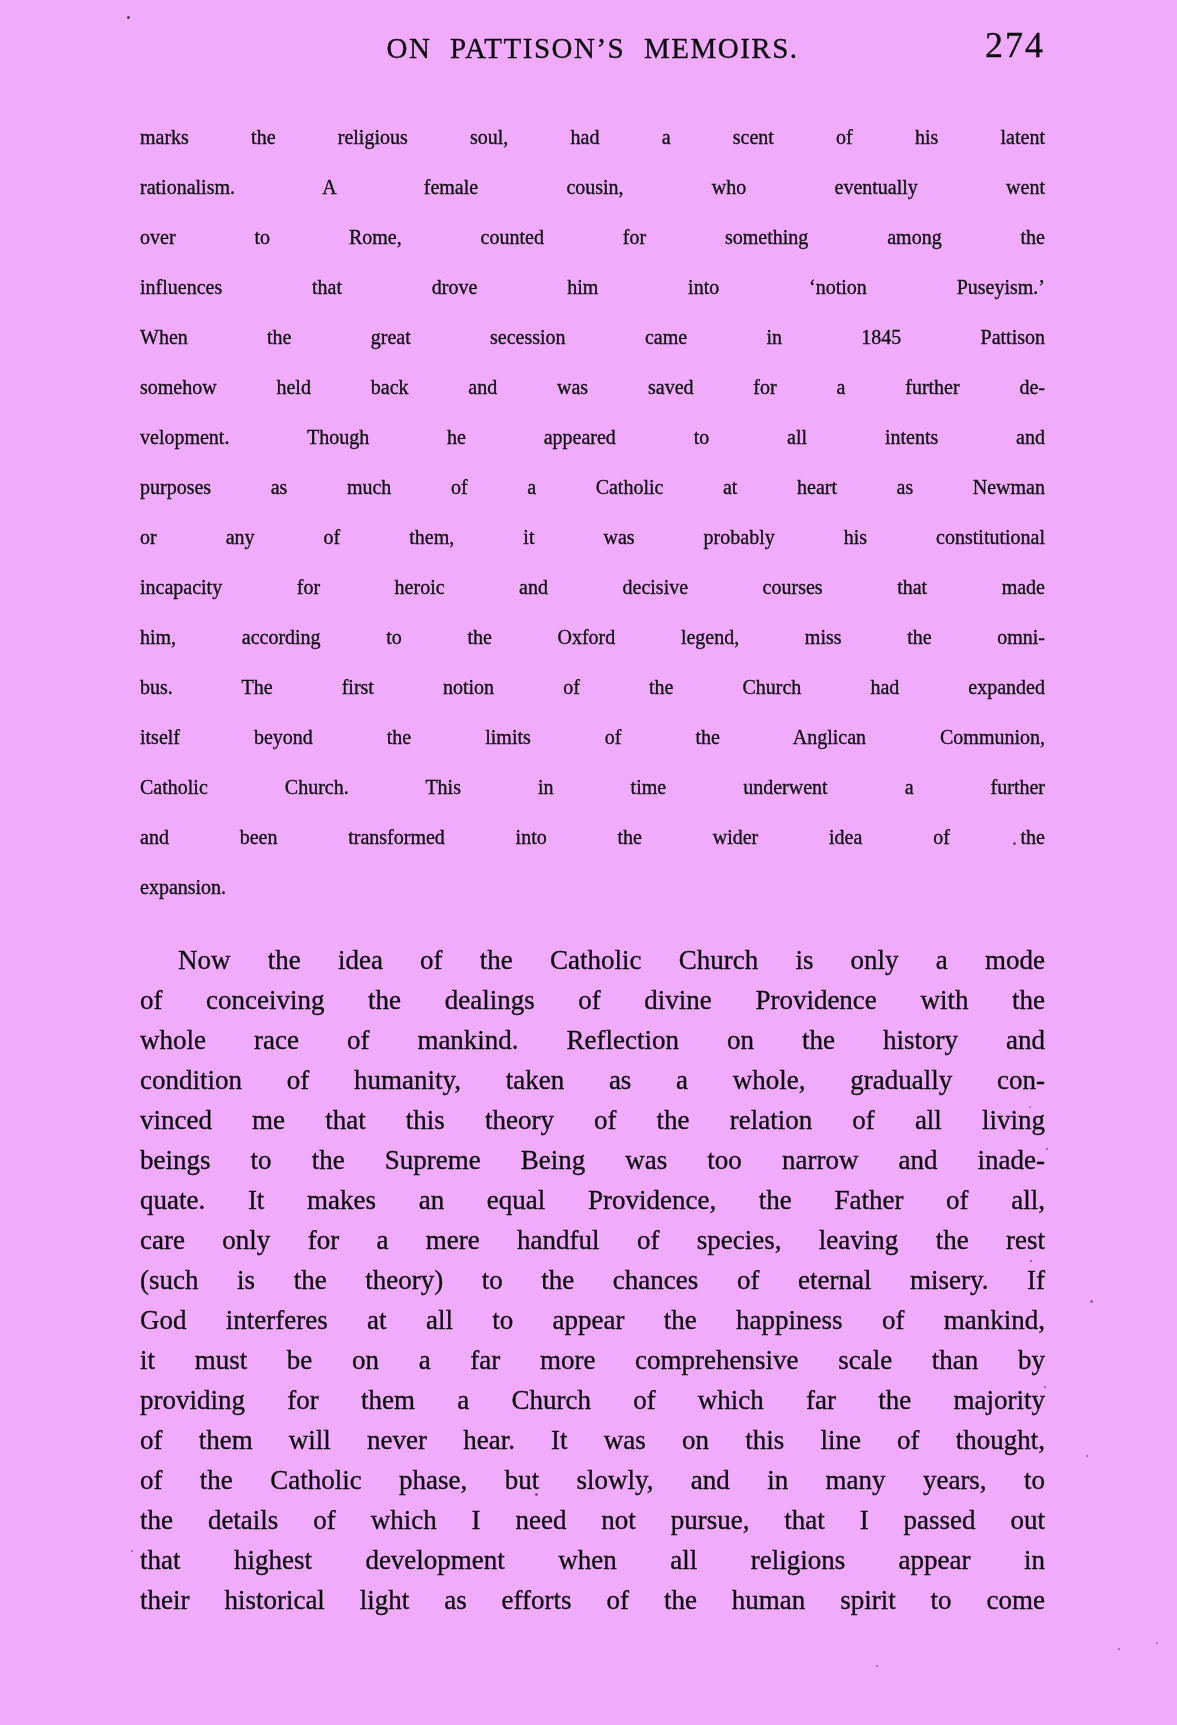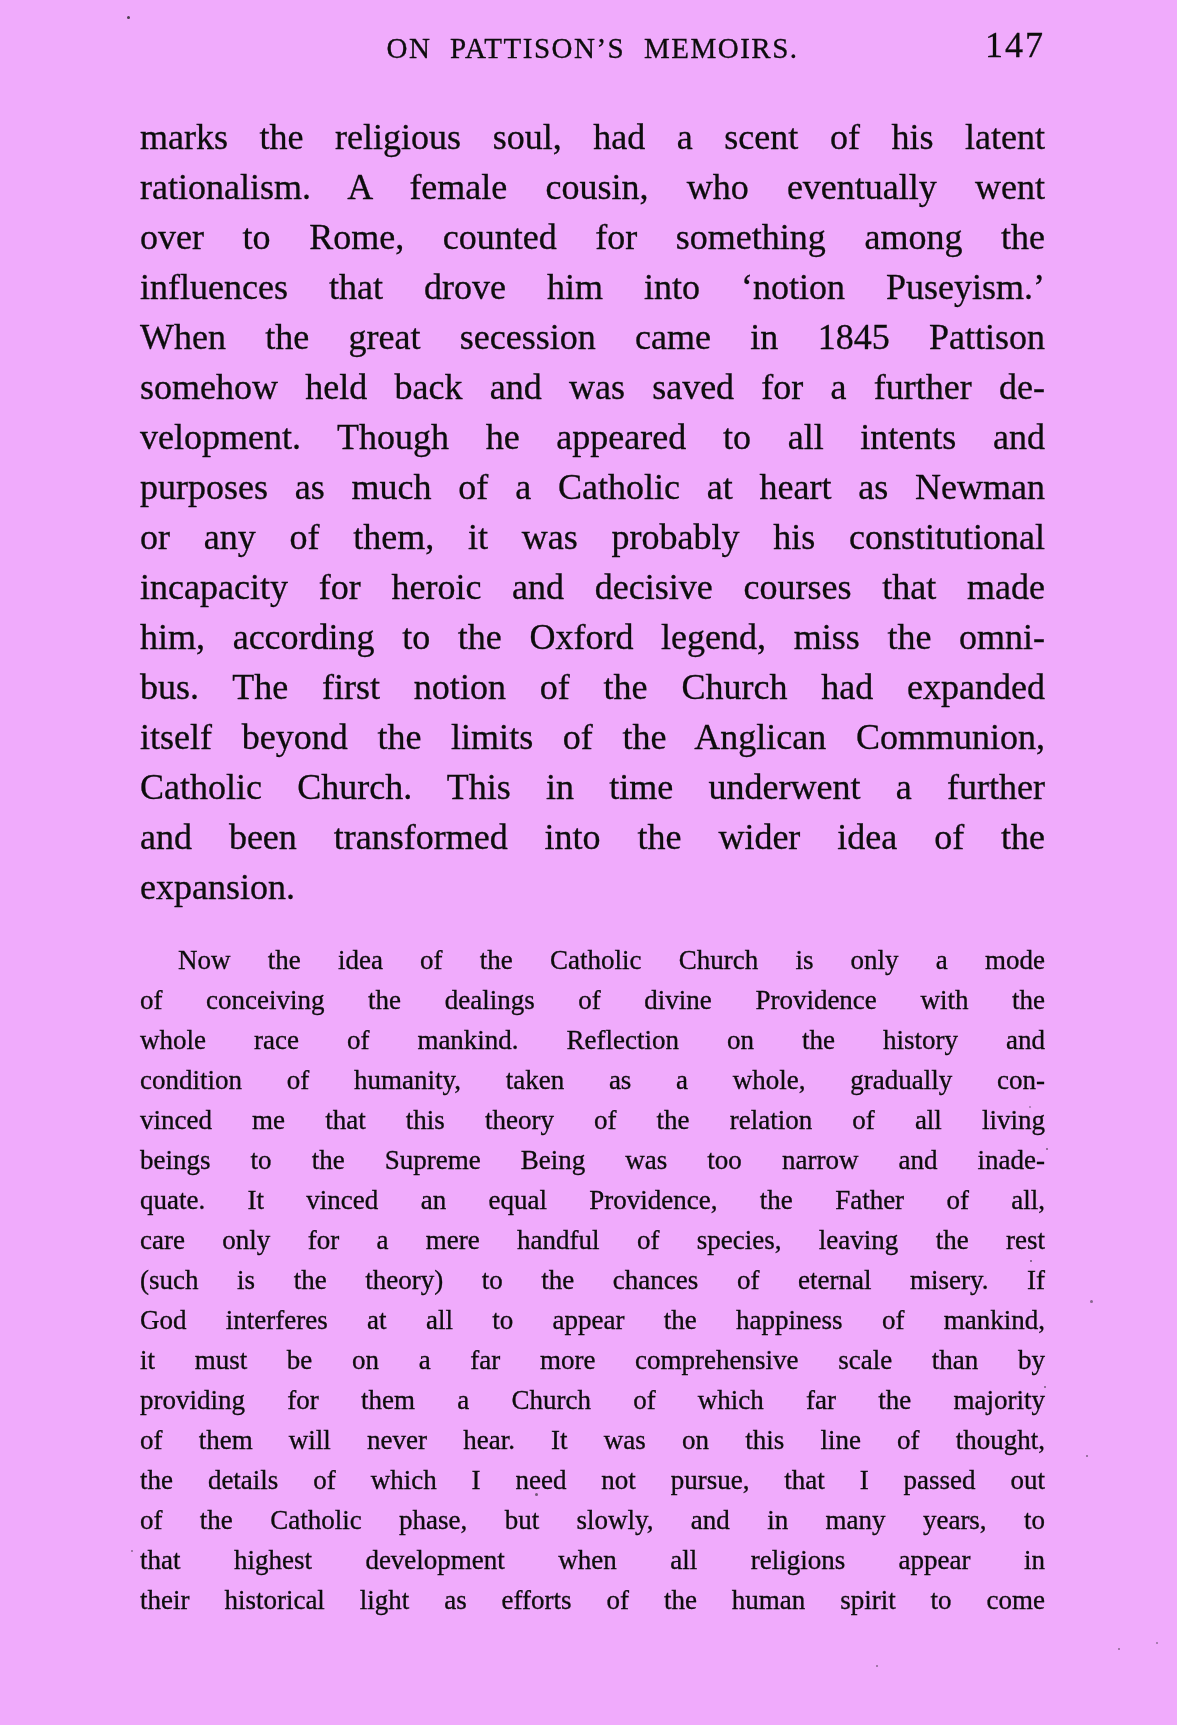--- a/index.html
+++ b/index.html
@@ -43,21 +43,21 @@
   .para {
     text-align: justify;
   }
   .para .line {
     text-align: justify;
     text-align-last: justify;
     white-space: nowrap;
   }
   .para-1 {
     margin-top: 38px;
-    font-size: 36px;
+    font-size: 20px;
     line-height: 50px;
   }
   .para-1 .line:last-child {
     text-align-last: left;
   }
   .para-2 {
     margin-top: 28px;
     font-size: 27px;
     line-height: 40px;
   }
@@ -70,21 +70,21 @@
     border-radius: 50%;
   }
 </style>
 </head>
 <body>
 
 <div class="page">
 
   <div class="running-header">
     <div class="title">ON PATTISON’S MEMOIRS.</div>
-    <div class="pagenum">147</div>
+    <div class="pagenum">274</div>
   </div>
 
   <div class="para para-1">
       <div class="line">marks the religious soul, had a scent of his latent</div>
       <div class="line">rationalism. A female cousin, who eventually went</div>
       <div class="line">over to Rome, counted for something among the</div>
       <div class="line">influences that drove him into ‘notion Puseyism.’</div>
       <div class="line">When the great secession came in 1845 Pattison</div>
       <div class="line">somehow held back and was saved for a further de-</div>
       <div class="line">velopment. Though he appeared to all intents and</div>
@@ -99,29 +99,29 @@
       <div class="line">expansion.</div>
     </div>
 
   <div class="para para-2">
       <div class="line">Now the idea of the Catholic Church is only a mode</div>
       <div class="line">of conceiving the dealings of divine Providence with the</div>
       <div class="line">whole race of mankind. Reflection on the history and</div>
       <div class="line">condition of humanity, taken as a whole, gradually con-</div>
       <div class="line">vinced me that this theory of the relation of all living</div>
       <div class="line">beings to the Supreme Being was too narrow and inade-</div>
-      <div class="line">quate. It vinced an equal Providence, the Father of all,</div>
+      <div class="line">quate. It makes an equal Providence, the Father of all,</div>
       <div class="line">care only for a mere handful of species, leaving the rest</div>
       <div class="line">(such is the theory) to the chances of eternal misery. If</div>
       <div class="line">God interferes at all to appear the happiness of mankind,</div>
       <div class="line">it must be on a far more comprehensive scale than by</div>
       <div class="line">providing for them a Church of which far the majority</div>
       <div class="line">of them will never hear. It was on this line of thought,</div>
+      <div class="line">of the Catholic phase, but slowly, and in many years, to</div>
       <div class="line">the details of which I need not pursue, that I passed out</div>
-      <div class="line">of the Catholic phase, but slowly, and in many years, to</div>
       <div class="line">that highest development when all religions appear in</div>
       <div class="line">their historical light as efforts of the human spirit to come</div>
     </div>
 
   <div class="speckle" style="left:127px;top:16px;width:3px;height:3px;opacity:.8"></div>
   <div class="speckle" style="left:1013px;top:842px;width:3px;height:3px;opacity:.7"></div>
   <div class="speckle" style="left:1040px;top:962px;width:2px;height:2px;opacity:.6"></div>
   <div class="speckle" style="left:1029px;top:1106px;width:2px;height:2px;opacity:.4"></div>
   <div class="speckle" style="left:1046px;top:1148px;width:2px;height:2px;opacity:.6"></div>
   <div class="speckle" style="left:1030px;top:1260px;width:2px;height:2px;opacity:.65"></div>

